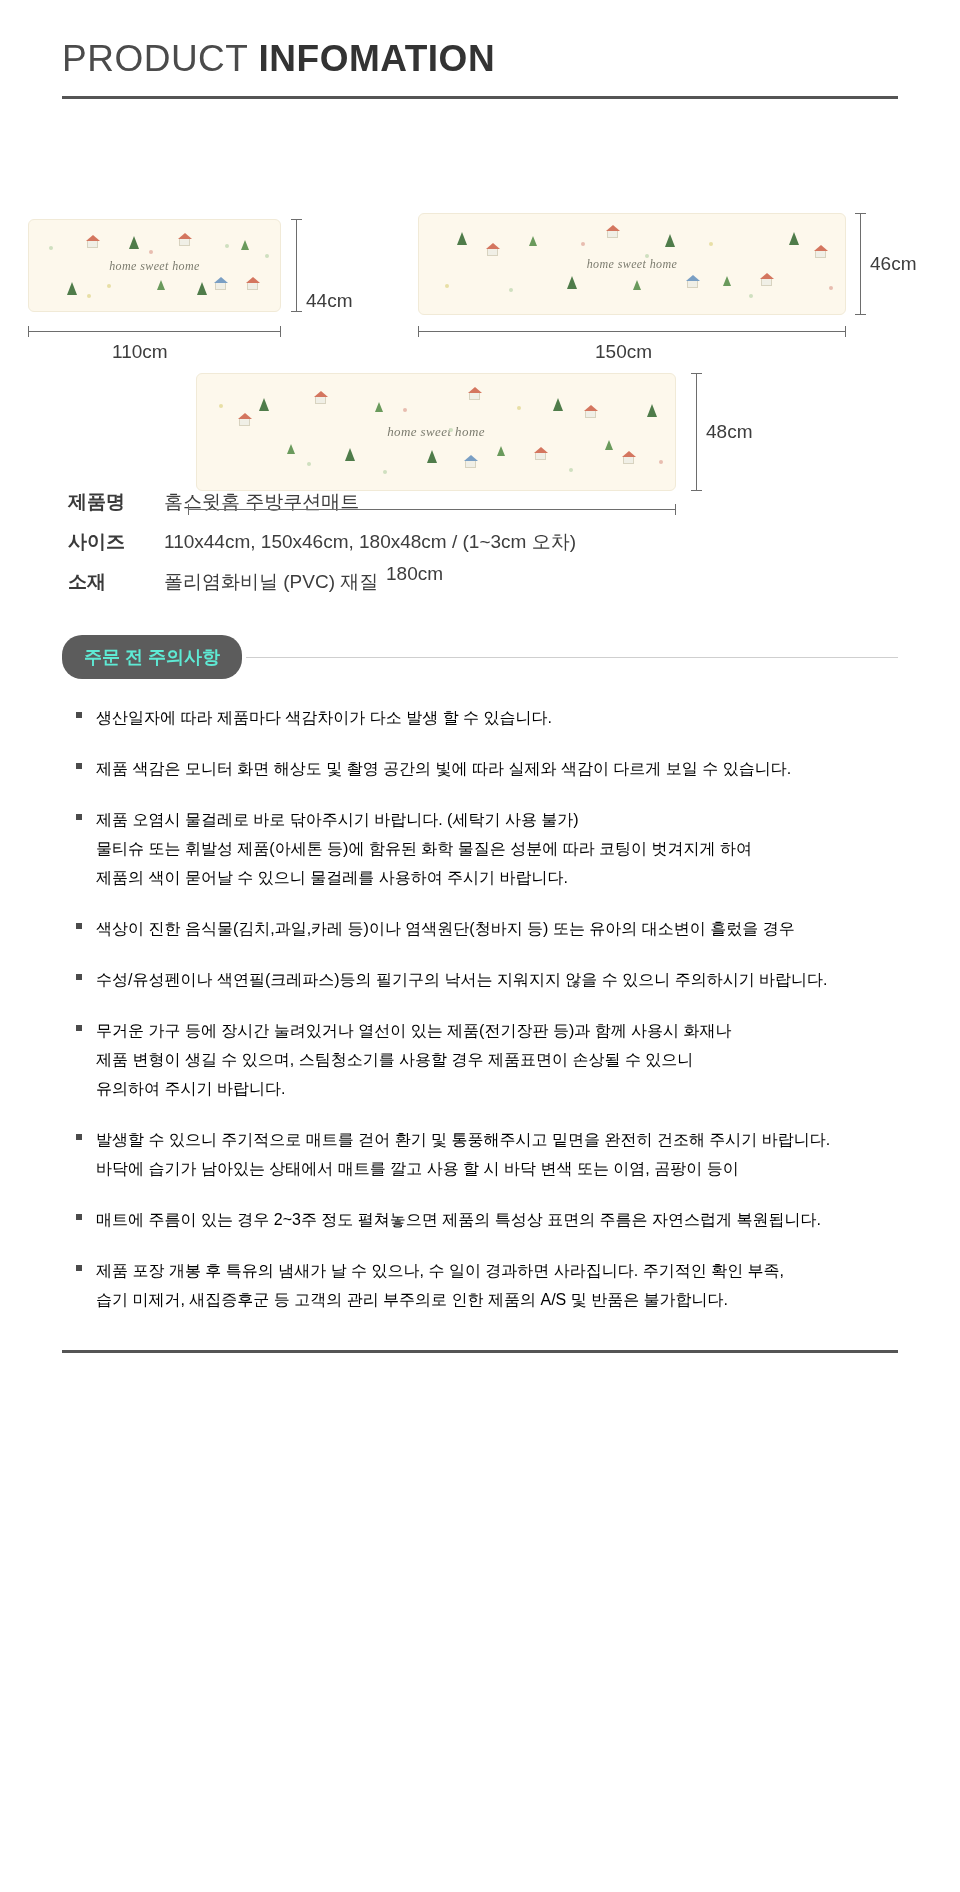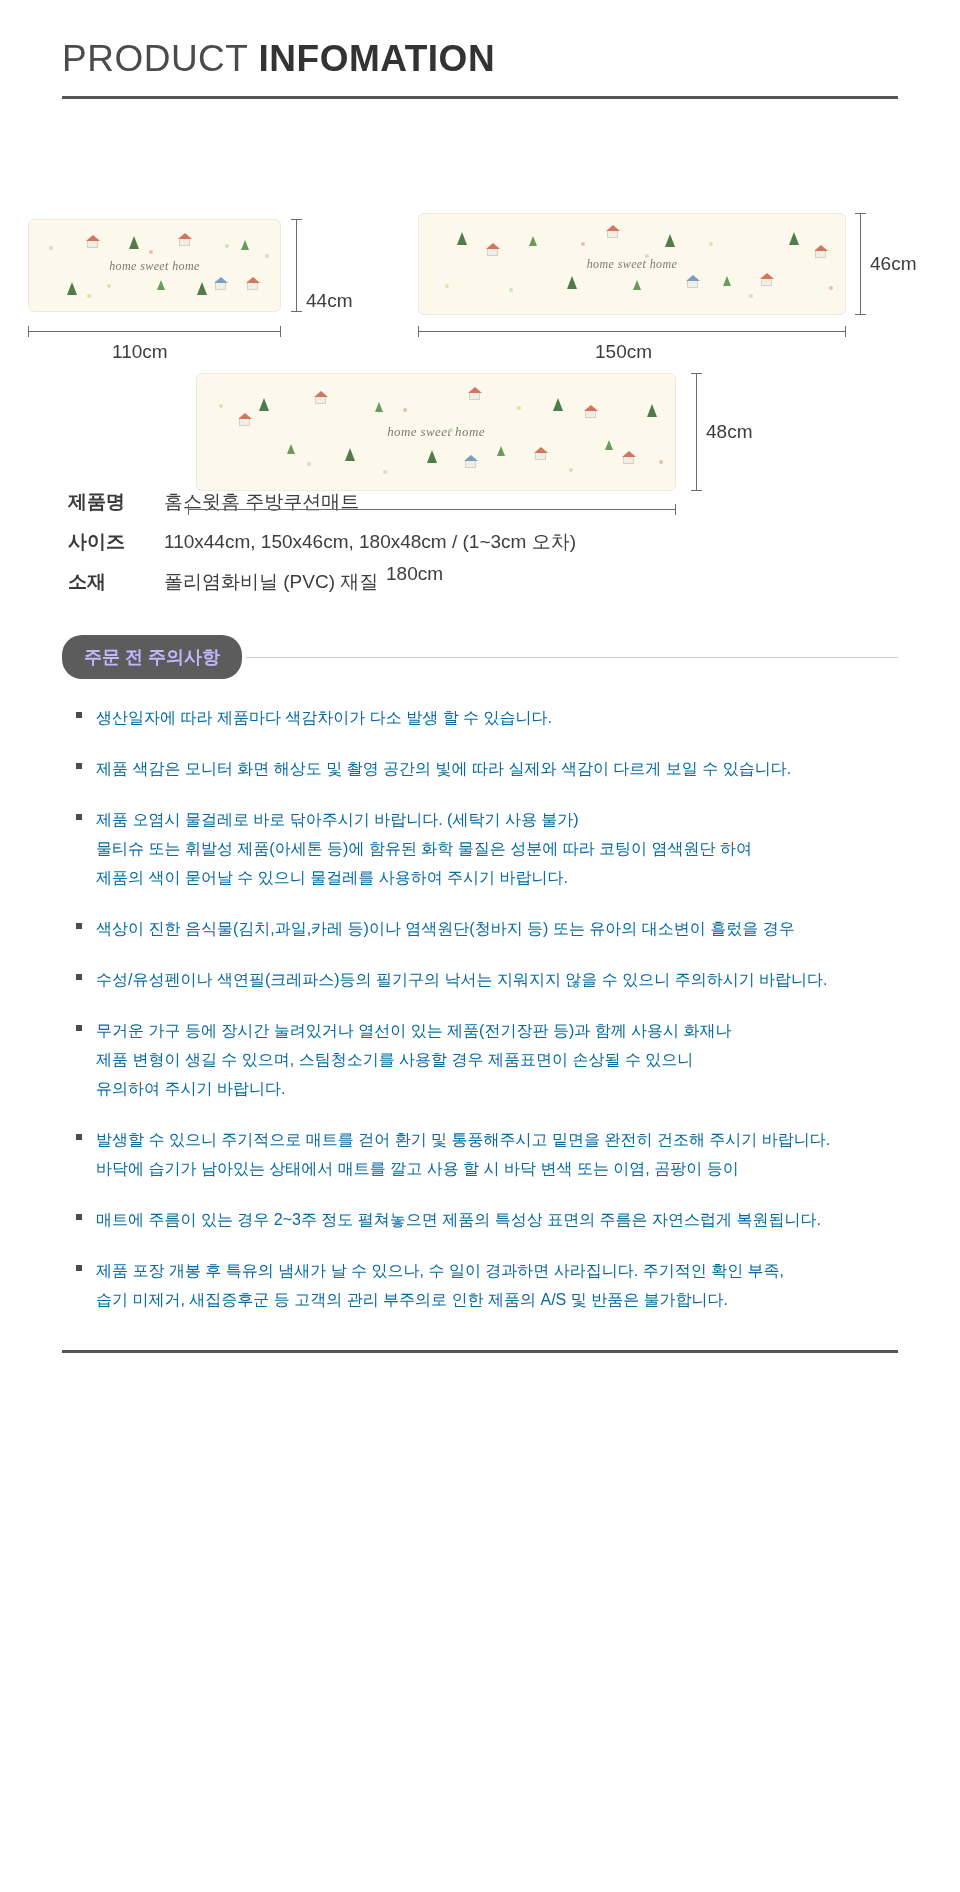--- a/index.html
+++ b/index.html
@@ -174,21 +174,21 @@
     margin-top: 40px;
     padding: 0 62px 0 62px;
     position: relative;
   }
   .notice-head {
     display: flex;
     align-items: center;
   }
   .notice-pill {
     background: #5c5c5c;
-    color: #c4b5fd;
+    color: #5eead4;
     font-size: 18px;
     font-weight: 700;
     padding: 10px 22px;
     border-radius: 20px;
     white-space: nowrap;
   }
   .notice-line {
     flex: 1 1 auto;
     height: 1px;
     background: #cfcfcf;
@@ -210,21 +210,21 @@
     left: 0;
     top: 9px;
     width: 6px;
     height: 6px;
     background: #4b4b4b;
   }
   .notice-item .line {
     display: block;
     font-size: 16px;
     line-height: 29px;
-    color: #0369a1;
+    color: #000000;
     white-space: pre-wrap;
   }
 
   .footer-rule {
     margin: 36px 62px 0 62px;
     height: 3px;
     background: #555555;
   }
 </style>
 </head>
@@ -348,21 +348,21 @@
         <span class="bullet"></span>
         <span class="line">생산일자에 따라 제품마다 색감차이가 다소 발생 할 수 있습니다.</span>
       </li>
       <li class="notice-item">
         <span class="bullet"></span>
         <span class="line">제품 색감은 모니터 화면 해상도 및 촬영 공간의 빛에 따라 실제와 색감이 다르게 보일 수 있습니다.</span>
       </li>
       <li class="notice-item">
         <span class="bullet"></span>
         <span class="line">제품 오염시 물걸레로 바로 닦아주시기 바랍니다. (세탁기 사용 불가)</span>
-        <span class="line">물티슈 또는 휘발성 제품(아세톤 등)에 함유된 화학 물질은 성분에 따라 코팅이 염색원단 하여</span>
+        <span class="line">물티슈 또는 휘발성 제품(아세톤 등)에 함유된 화학 물질은 성분에 따라 코팅이 벗겨지게 하여</span>
         <span class="line">제품의 색이 묻어날 수 있으니 물걸레를 사용하여 주시기 바랍니다.</span>
       </li>
       <li class="notice-item">
         <span class="bullet"></span>
         <span class="line">색상이 진한 음식물(김치,과일,카레 등)이나 염색원단(청바지 등) 또는 유아의 대소변이 흘렀을 경우</span>
       </li>
       <li class="notice-item">
         <span class="bullet"></span>
         <span class="line">수성/유성펜이나 색연필(크레파스)등의 필기구의 낙서는 지워지지 않을 수 있으니 주의하시기 바랍니다.</span>
       </li>

